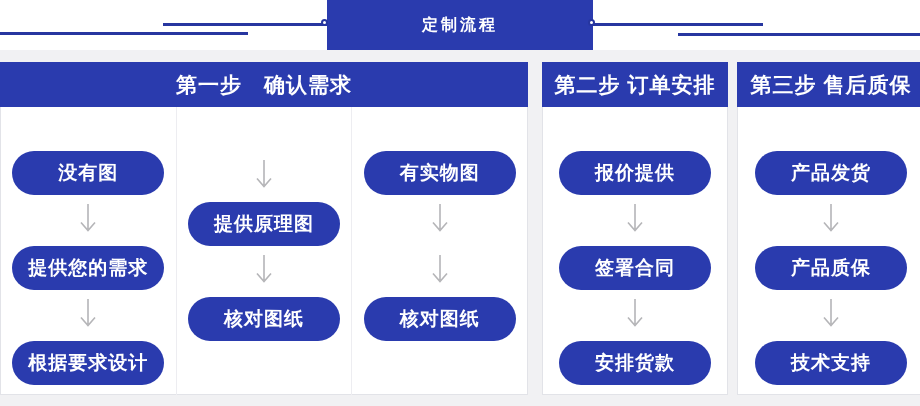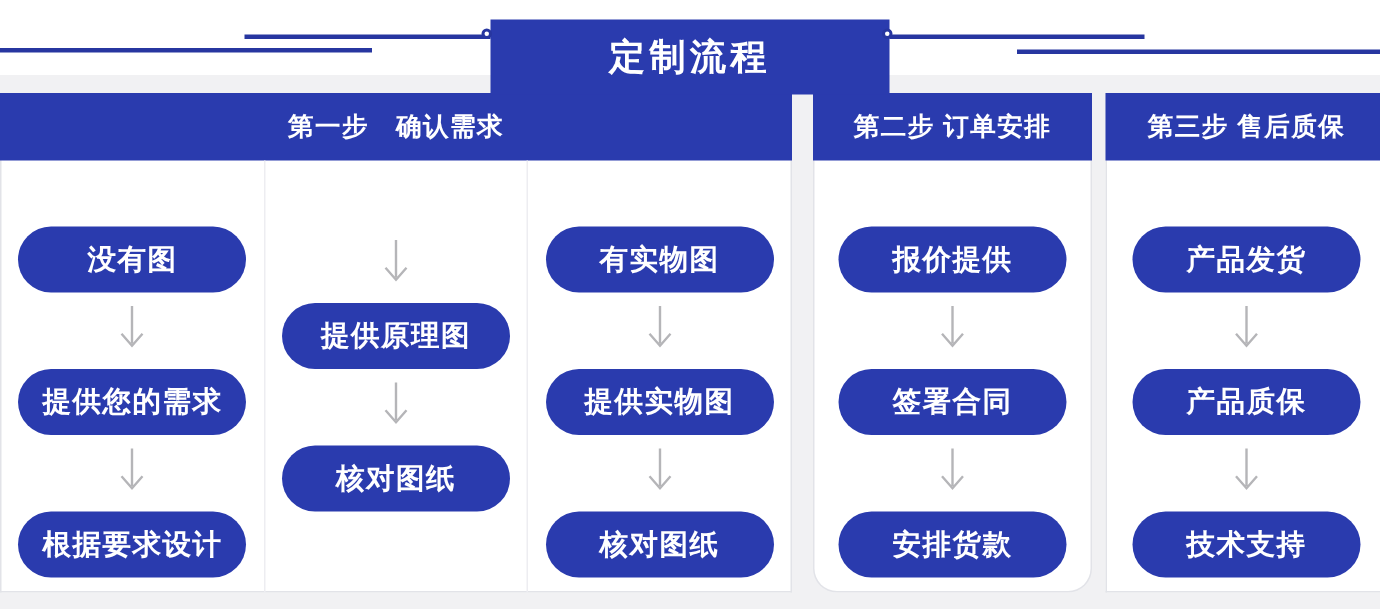--- a/index.html
+++ b/index.html
@@ -13,49 +13,48 @@
   .page-bg {
     position:absolute; left:0; top:50px; width:920px; height:356px;
     background:#f1f1f3;
   }
 
   
   .banner {
     position:absolute; left:327px; top:0; width:266px; height:50px;
     background:#2a3bae; color:#ffffff;
     display:flex; align-items:center; justify-content:center;
-    font-size:24px; font-weight:bold; letter-spacing:3px;
+    font-size:16px; font-weight:bold; letter-spacing:3px;
     z-index:3;
-    margin-top:13px;
   }
   .deco-line { position:absolute; height:3px; background:#2736a0; z-index:2; }
   .line-l-upper { left:163px; top:23px; width:164px; }
   .line-l-lower { left:0px;   top:32px; width:248px; }
   .line-r-upper { left:593px; top:23px; width:170px; }
   .line-r-lower { left:678px; top:33px; width:242px; }
   .deco-dot {
     position:absolute; width:7px; height:7px; border-radius:50%;
     background:#ffffff; border:2px solid #2736a0; z-index:4;
   }
   .dot-l { left:321px; top:19px; }
   .dot-r { left:588px; top:19px; }
 
   
   .panel {
     position:absolute; top:62px; height:333px;
     background:#ffffff; border:1px solid #e2e3e8; border-top:none;
   }
   .panel-1 { left:0px;   width:528px; }
-  .panel-2 { left:542px; width:186px;border-radius:16px; }
+  .panel-2 { left:542px; width:186px; }
   .panel-3 { left:737px; width:188px;text-align:center; }
 
   .panel-header {
     height:45px; background:#2a3bae; color:#ffffff;
     display:flex; align-items:center; justify-content:center;
-    font-size:17px; font-weight:bold; letter-spacing:1px;
+    font-size:21px; font-weight:bold; letter-spacing:1px;
     margin:0 -1px; 
   }
   .panel-body { display:flex; height:288px; }
   .flow-col {
     flex:1; display:flex; flex-direction:column; align-items:center;
     padding-top:44px;
   }
   .flow-col + .flow-col { border-left:1px solid #ededf1; }
 
   .pill {
@@ -103,21 +102,20 @@
       <svg class="arrow" width="24" height="35" viewBox="0 0 24 35">
           <path d="M12 1 V26 M5 19.5 L12 27.5 L19 19.5" fill="none" stroke="#b5b5b8" stroke-width="1.6"></path>
         </svg>
       <div class="pill">核对图纸</div>
     </div>
     <div class="flow-col">
       <div class="pill">有实物图</div>
       <svg class="arrow" width="24" height="35" viewBox="0 0 24 35">
           <path d="M12 1 V26 M5 19.5 L12 27.5 L19 19.5" fill="none" stroke="#b5b5b8" stroke-width="1.6"></path>
         </svg>
-      <div class="pill">提供实物图</div>
       <svg class="arrow" width="24" height="35" viewBox="0 0 24 35">
           <path d="M12 1 V26 M5 19.5 L12 27.5 L19 19.5" fill="none" stroke="#b5b5b8" stroke-width="1.6"></path>
         </svg>
       <div class="pill">核对图纸</div>
     </div>
   </div>
 </div>
 
 <div class="panel panel-2">
   <div class="panel-header">第二步 订单安排</div>

